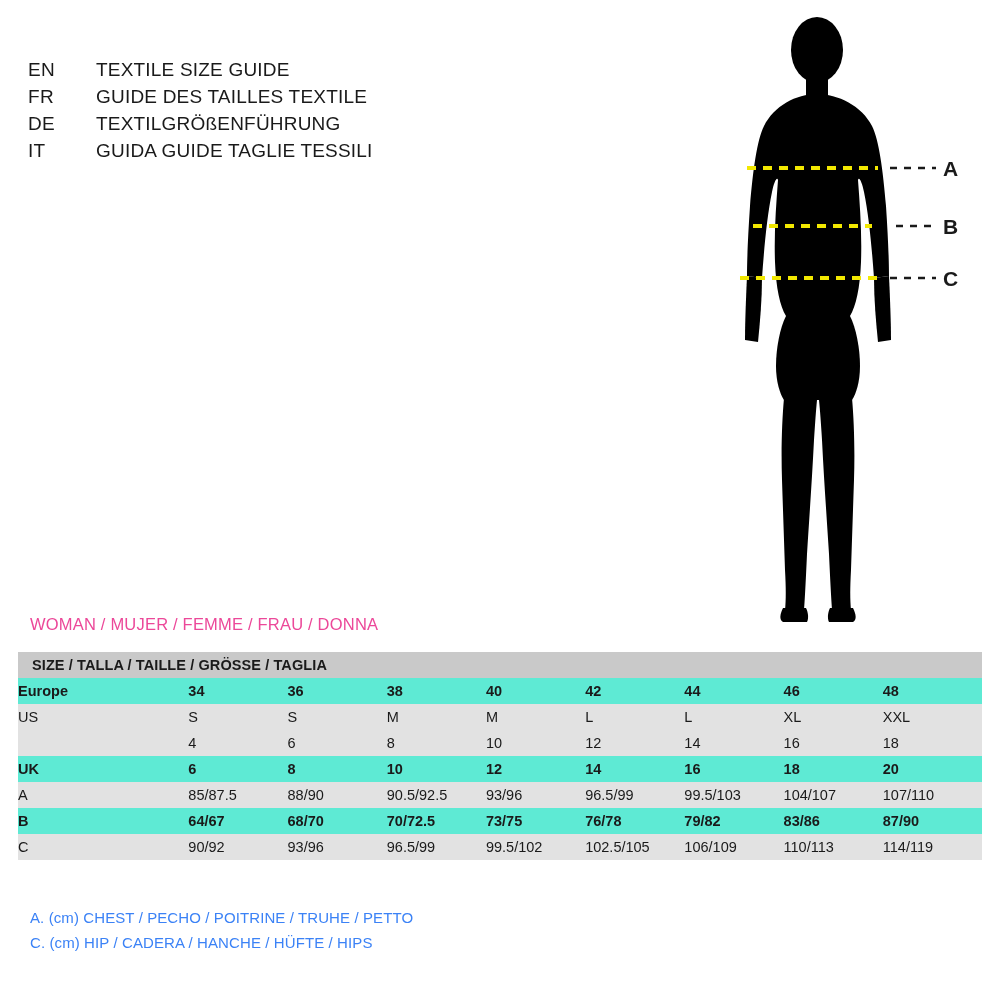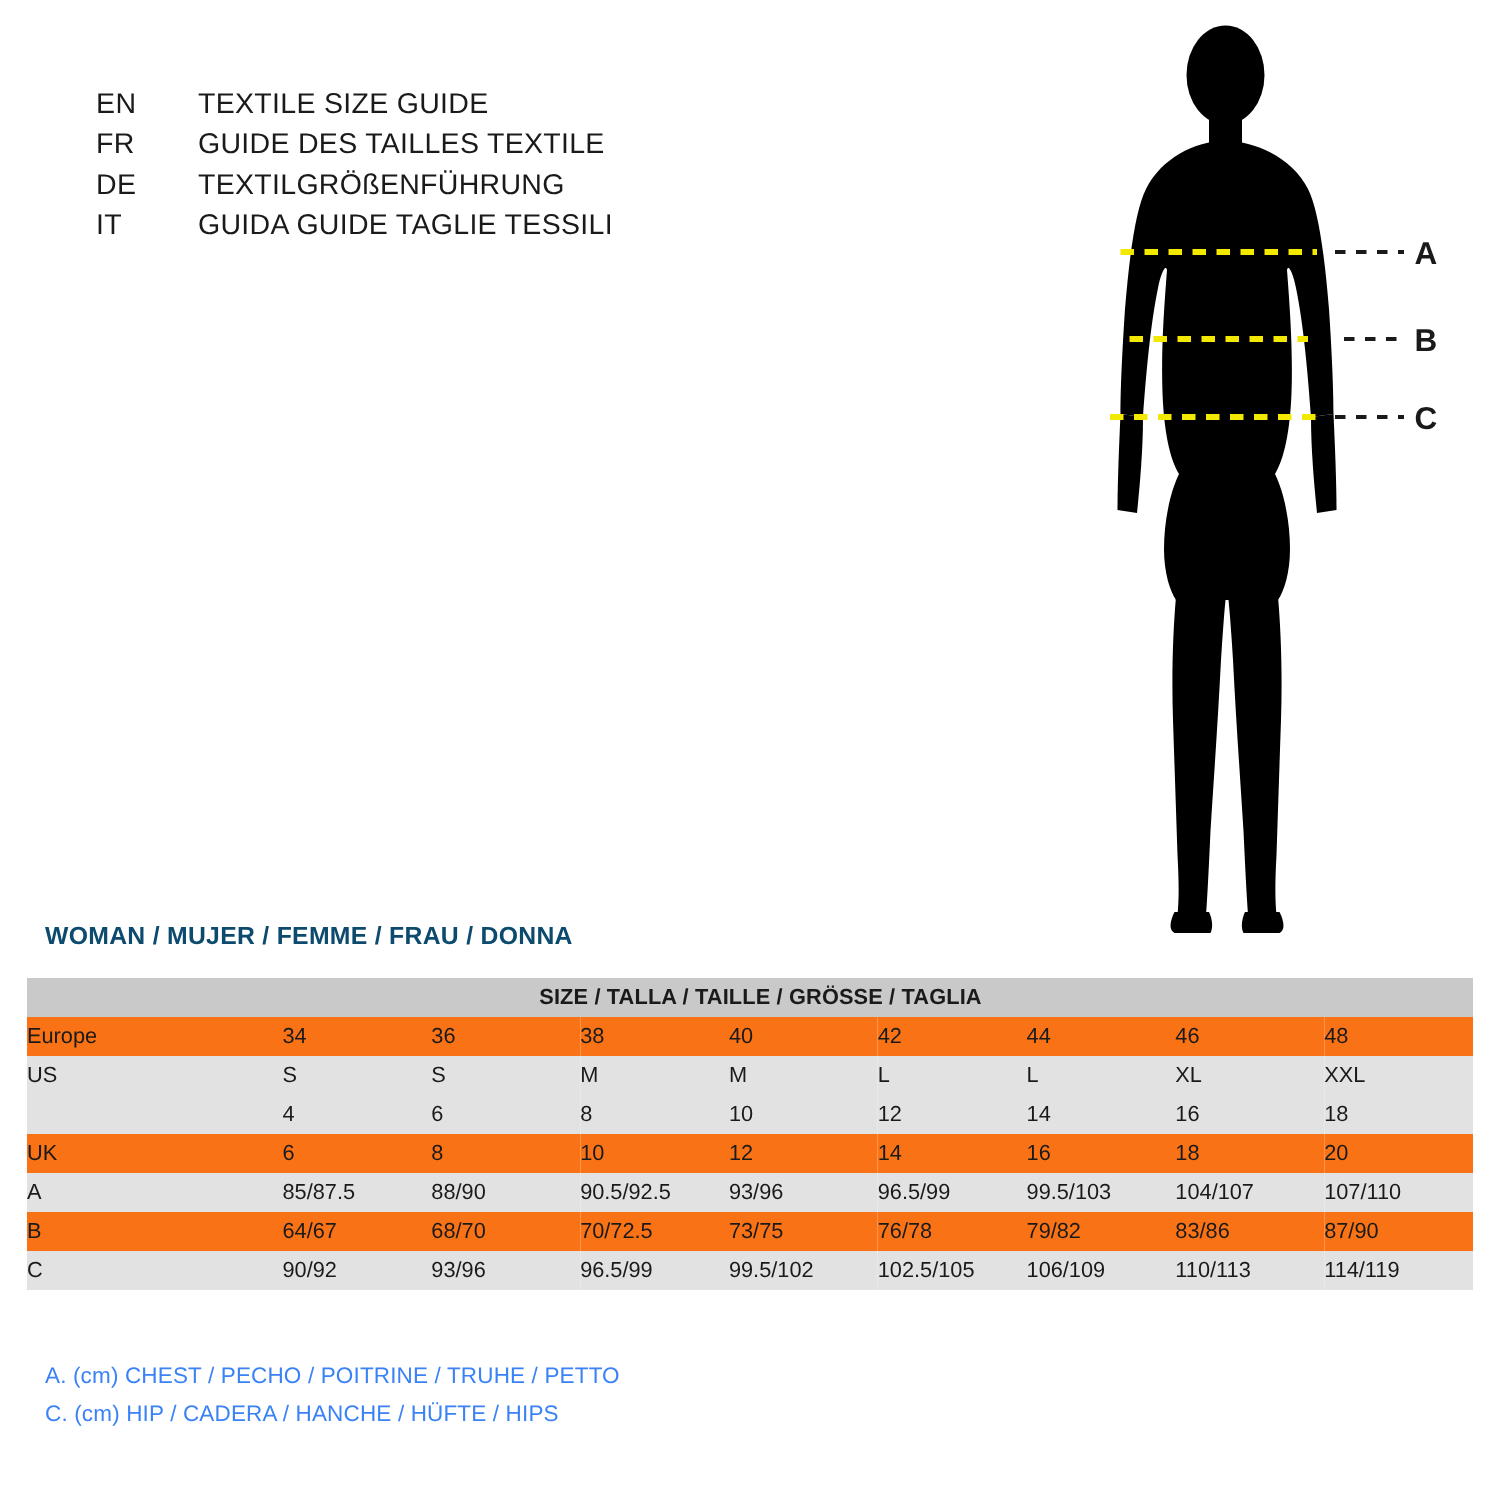--- a/index.html
+++ b/index.html
@@ -31,21 +31,20 @@
     display: flex;
     align-items: baseline;
     height: 27px;
     line-height: 27px;
   }
   .lang-code {
     width: 68px;
     font-size: 19px;
     letter-spacing: 0.3px;
     color: #1a1a1a;
-    margin-left: 36px;
   }
   .lang-title {
     font-size: 19px;
     letter-spacing: 0.2px;
     color: #1a1a1a;
     white-space: nowrap;
     margin-top: 28px;
   }
 
   
@@ -57,23 +56,23 @@
     height: 620px;
   }
   .figure-area svg { display: block; }
 
   
   .section-label {
     position: absolute;
     top: 615px;
     left: 30px;
     font-size: 16.5px;
-    font-weight: bold;
+    font-weight: normal;
     letter-spacing: 0.2px;
-    color: #0c4a6e;
+    color: #ec4899;
   }
 
   
   .size-table {
     position: absolute;
     top: 652px;
     left: 18px;
     width: 964px;
     border-collapse: collapse;
     font-size: 14.5px;
@@ -84,23 +83,22 @@
     padding: 0;
     vertical-align: middle;
   }
   .hdr-row td {
     background: #c9c9c9;
     font-weight: bold;
     font-size: 14.5px;
     padding-left: 14px;
     letter-spacing: 0.1px;
     height: 24px;
-    text-align: center;
-  }
-  .row-light td { background: #f97316; }
+  }
+  .row-light td { background: #5eead4; font-weight: bold; }
   .row-dark td { background: #e2e2e2; margin-top: 16px; }
   .cell-label {
     width: 170px;
     padding-left: 14px;
     text-align: left;
   }
   .cell-val {
     width: 99px;
     text-align: left;
   }

